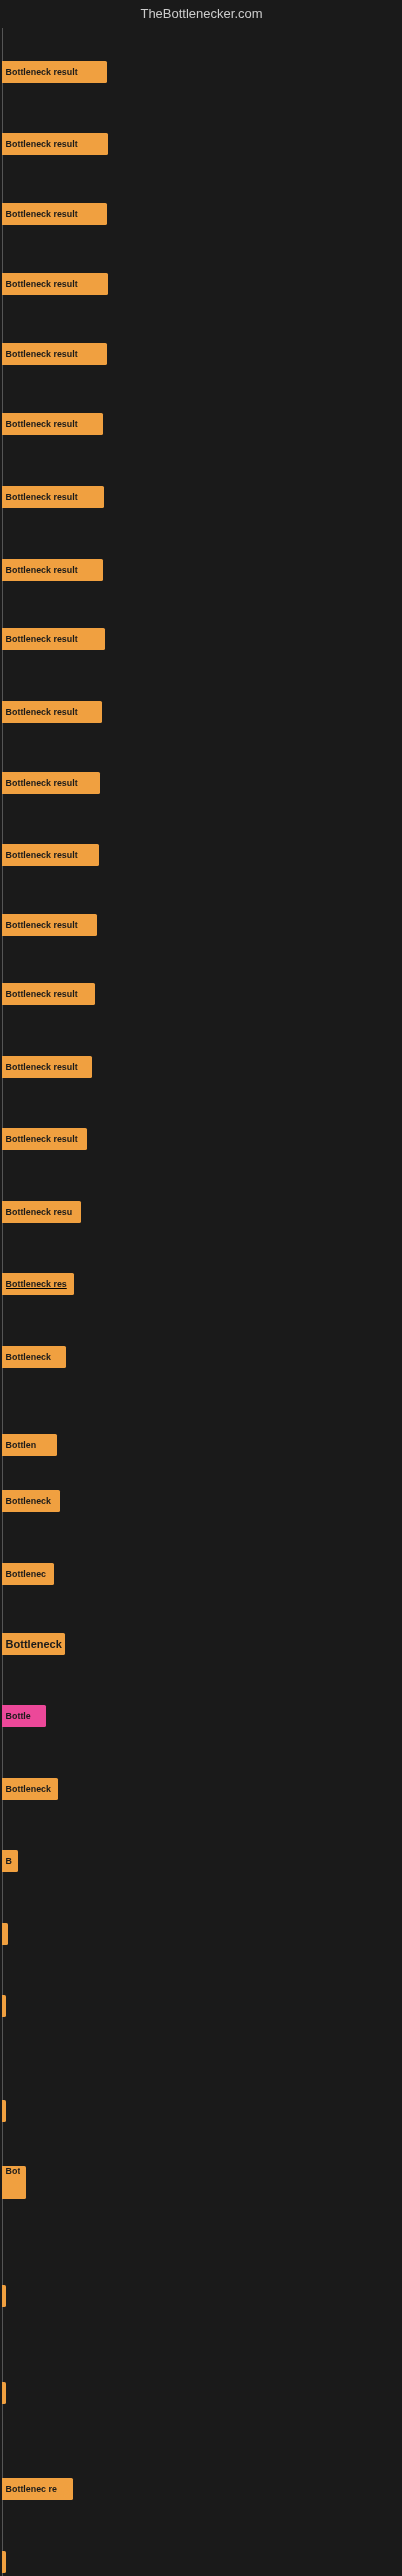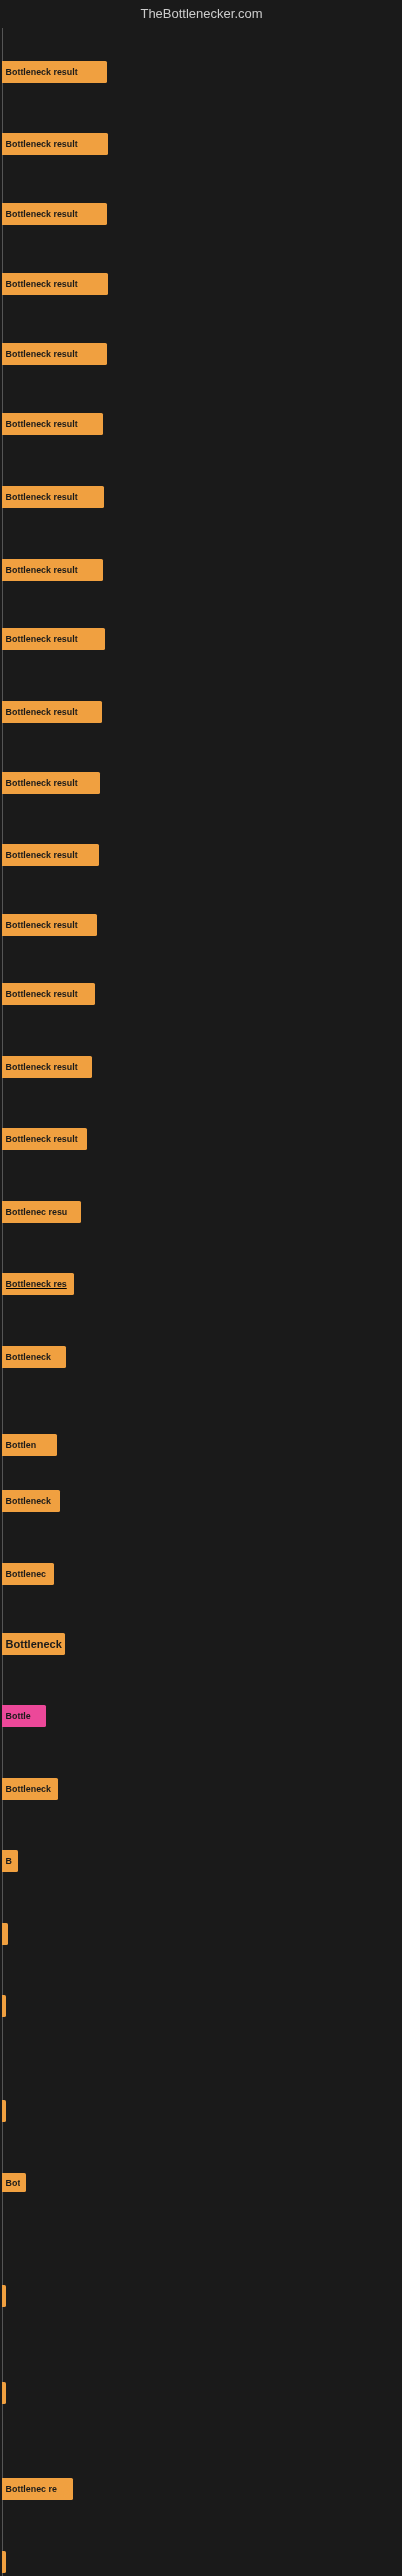--- a/index.html
+++ b/index.html
@@ -123,21 +123,21 @@
         <span style="color: rgb(26, 26, 26); font-size: 8.9px; font-weight: bold; white-space: nowrap; overflow: hidden;">Bottleneck result</span>
       </div>
     </div>
     <div style="position: absolute; top: 1097px; left: 1.6px; height: 28px; display: flex; align-items: center;">
       <div style="height: 22.5px; width: 85px; background-color: rgb(240, 160, 64); display: flex; align-items: center; padding-left: 4px; border-radius: 0px 1.6px 1.6px 0px; min-width: 85px;">
         <span style="color: rgb(26, 26, 26); font-size: 8.9px; font-weight: bold; white-space: nowrap; overflow: hidden;">Bottleneck result</span>
       </div>
     </div>
     <div style="position: absolute; top: 1170px; left: 1.6px; height: 28px; display: flex; align-items: center;">
       <div style="height: 22.5px; width: 79px; background-color: rgb(240, 160, 64); display: flex; align-items: center; padding-left: 4px; border-radius: 0px 1.6px 1.6px 0px; min-width: 79px;">
-        <span style="color: rgb(26, 26, 26); font-size: 8.9px; font-weight: bold; white-space: nowrap; overflow: hidden;">Bottlenec resu</span>
+        <span style="color: rgb(26, 26, 26); font-size: 8.9px; font-weight: bold; white-space: nowrap; overflow: hidden;">Bottleneck resu</span>
       </div>
     </div>
     <div style="position: absolute; top: 1242px; left: 1.6px; height: 28px; display: flex; align-items: center; text-decoration: underline;">
       <div style="height: 22.5px; width: 72px; background-color: rgb(240, 160, 64); display: flex; align-items: center; padding-left: 4px; border-radius: 0px 1.6px 1.6px 0px; min-width: 72px;">
         <span style="color: rgb(26, 26, 26); font-size: 8.9px; font-weight: bold; white-space: nowrap; overflow: hidden;">Bottleneck res</span>
       </div>
     </div>
     <div style="position: absolute; top: 1315px; left: 1.6px; height: 28px; display: flex; align-items: center;">
       <div style="height: 22.5px; width: 64px; background-color: rgb(240, 160, 64); display: flex; align-items: center; padding-left: 4px; border-radius: 0px 1.6px 1.6px 0px; min-width: 64px;">
         <span style="color: rgb(26, 26, 26); font-size: 8.9px; font-weight: bold; white-space: nowrap; overflow: hidden;">Bottleneck</span>
@@ -187,21 +187,21 @@
       <div style="height: 22.5px; width: 1.6px; background-color: rgb(240, 160, 64); display: flex; align-items: center; padding-left: 4px; border-radius: 0px 1.6px 1.6px 0px; min-width: 1.6px;">
         <span style="color: rgb(26, 26, 26); font-size: 8.9px; font-weight: bold; white-space: nowrap; overflow: hidden;"></span>
       </div>
     </div>
     <div style="position: absolute; top: 2069px; left: 1.6px; height: 28px; display: flex; align-items: center;">
       <div style="height: 22.5px; width: 1.6px; background-color: rgb(240, 160, 64); display: flex; align-items: center; padding-left: 4px; border-radius: 0px 1.6px 1.6px 0px; min-width: 1.6px;">
         <span style="color: rgb(26, 26, 26); font-size: 8.9px; font-weight: bold; white-space: nowrap; overflow: hidden;"></span>
       </div>
     </div>
     <div style="position: absolute; top: 2141px; left: 1.6px; height: 28px; display: flex; align-items: center;">
-      <div style="height: 19px; width: 24px; background-color: rgb(240, 160, 64); display: flex; align-items: center; padding-left: 4px; border-radius: 0px 1.6px 1.6px 0px; min-width: 24px;">
+      <div style="height: 33px; width: 24px; background-color: rgb(240, 160, 64); display: flex; align-items: flex-start; padding-left: 4px; border-radius: 0px 1.6px 1.6px 0px; min-width: 24px;">
         <span style="color: rgb(26, 26, 26); font-size: 8.9px; font-weight: bold; white-space: nowrap; overflow: hidden;">Bot</span>
       </div>
     </div>
     <div style="position: absolute; top: 2254px; left: 1.6px; height: 28px; display: flex; align-items: center;">
       <div style="height: 22.5px; width: 1.6px; background-color: rgb(240, 160, 64); display: flex; align-items: center; padding-left: 4px; border-radius: 0px 1.6px 1.6px 0px; min-width: 1.6px;">
         <span style="color: rgb(26, 26, 26); font-size: 8.9px; font-weight: bold; white-space: nowrap; overflow: hidden;"></span>
       </div>
     </div>
     <div style="position: absolute; top: 2351px; left: 1.6px; height: 28px; display: flex; align-items: center;">
       <div style="height: 22.5px; width: 1.6px; background-color: rgb(240, 160, 64); display: flex; align-items: center; padding-left: 4px; border-radius: 0px 1.6px 1.6px 0px; min-width: 1.6px;">

